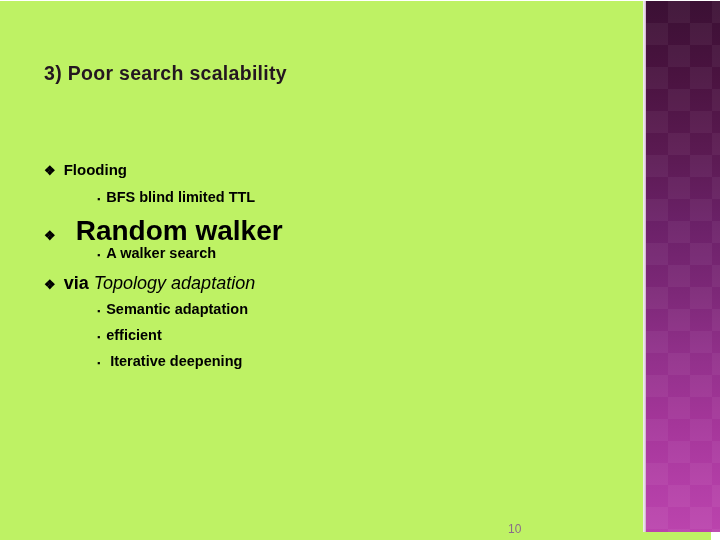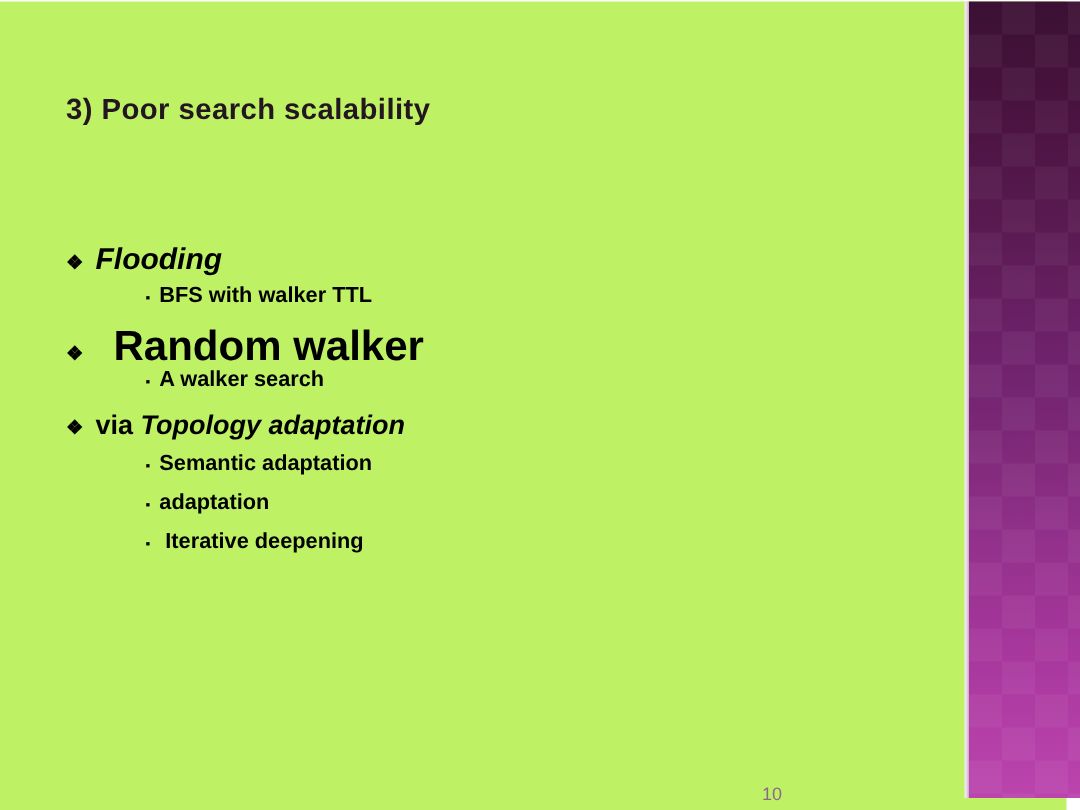--- a/index.html
+++ b/index.html
@@ -118,33 +118,33 @@
     flex: 0 0 auto;
     color: #000000;
   }
   .l2 .txt {
     font-size: 14.5px;
     line-height: 1.1;
   }
 
   
   #row-flooding      { left: 44px;  top: 161px; }
-  #row-flooding .txt { font-size: 20px; font-style: italic; }
+  #row-flooding .txt { font-size: 15px; }
 
   #row-bfs           { left: 97px;  top: 189px; }
 
   #row-randomwalker      { left: 44px;  top: 215px; }
   #row-randomwalker .txt { font-size: 28px; padding-left: 12px; }
 
   #row-blindsearch   { left: 97px;  top: 245px; }
 
   #row-topology      { left: 44px;  top: 273px; }
   #row-topology .txt { font-size: 18px; }
   #row-topology .plain  { font-weight: bold; }
-  #row-topology .emph   { font-weight: bold; font-style: italic; }
+  #row-topology .emph   { font-weight: normal; font-style: italic; }
 
   #row-semantic      { left: 97px;  top: 301px; }
   #row-efficient     { left: 97px;  top: 327px; }
   #row-iterative     { left: 97px;  top: 353px; }
   #row-iterative .txt { padding-left: 4px; }
 
   
   .page-number {
     position: absolute;
     left: 508px;
@@ -169,21 +169,21 @@
 
   <div class="body">
 
     <div class="l1" id="row-flooding">
       <span class="marker">❖</span>
       <span class="txt">Flooding</span>
     </div>
 
     <div class="l2" id="row-bfs">
       <span class="marker">▪</span>
-      <span class="txt">BFS with walker TTL</span>
+      <span class="txt">BFS blind limited TTL</span>
     </div>
 
     <div class="l1" id="row-randomwalker">
       <span class="marker">❖</span>
       <span class="txt">Random walker</span>
     </div>
 
     <div class="l2" id="row-blindsearch">
       <span class="marker">▪</span>
       <span class="txt">A walker search</span>
@@ -194,21 +194,21 @@
       <span class="txt"><span class="plain">via </span><span class="emph">Topology adaptation</span></span>
     </div>
 
     <div class="l2" id="row-semantic">
       <span class="marker">▪</span>
       <span class="txt">Semantic adaptation</span>
     </div>
 
     <div class="l2" id="row-efficient">
       <span class="marker">▪</span>
-      <span class="txt">adaptation</span>
+      <span class="txt">efficient</span>
     </div>
 
     <div class="l2" id="row-iterative">
       <span class="marker">▪</span>
       <span class="txt"> Iterative deepening</span>
     </div>
 
   </div>
 
   <div class="page-number">10</div>

